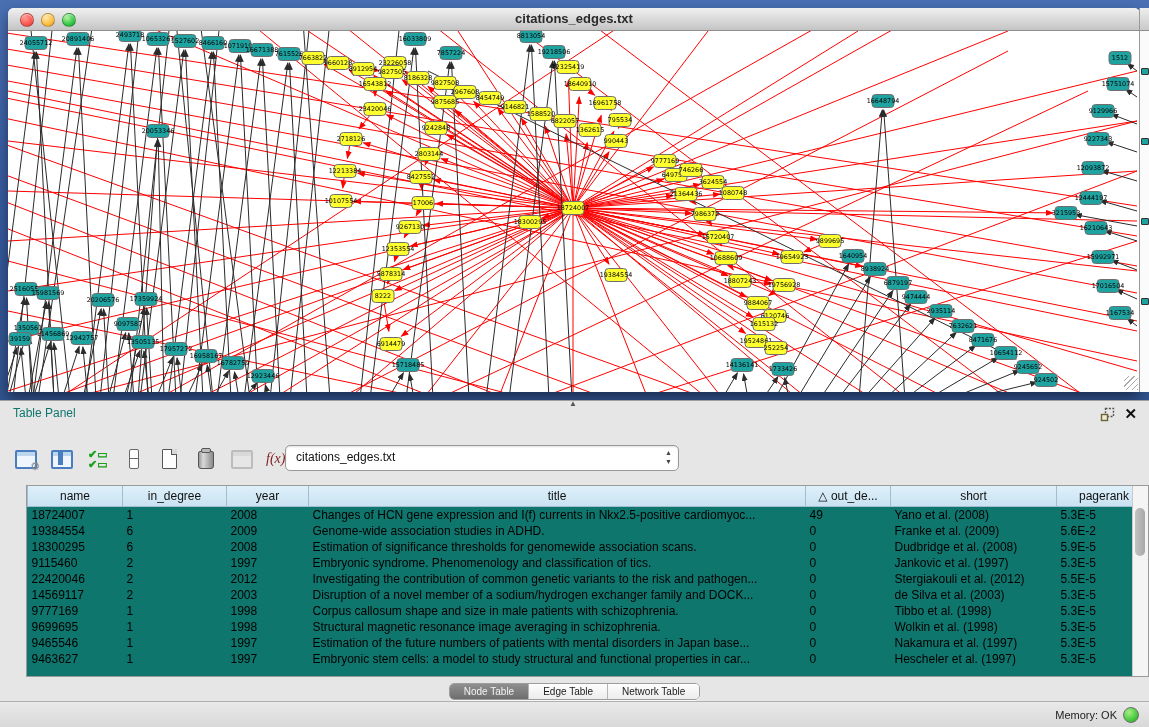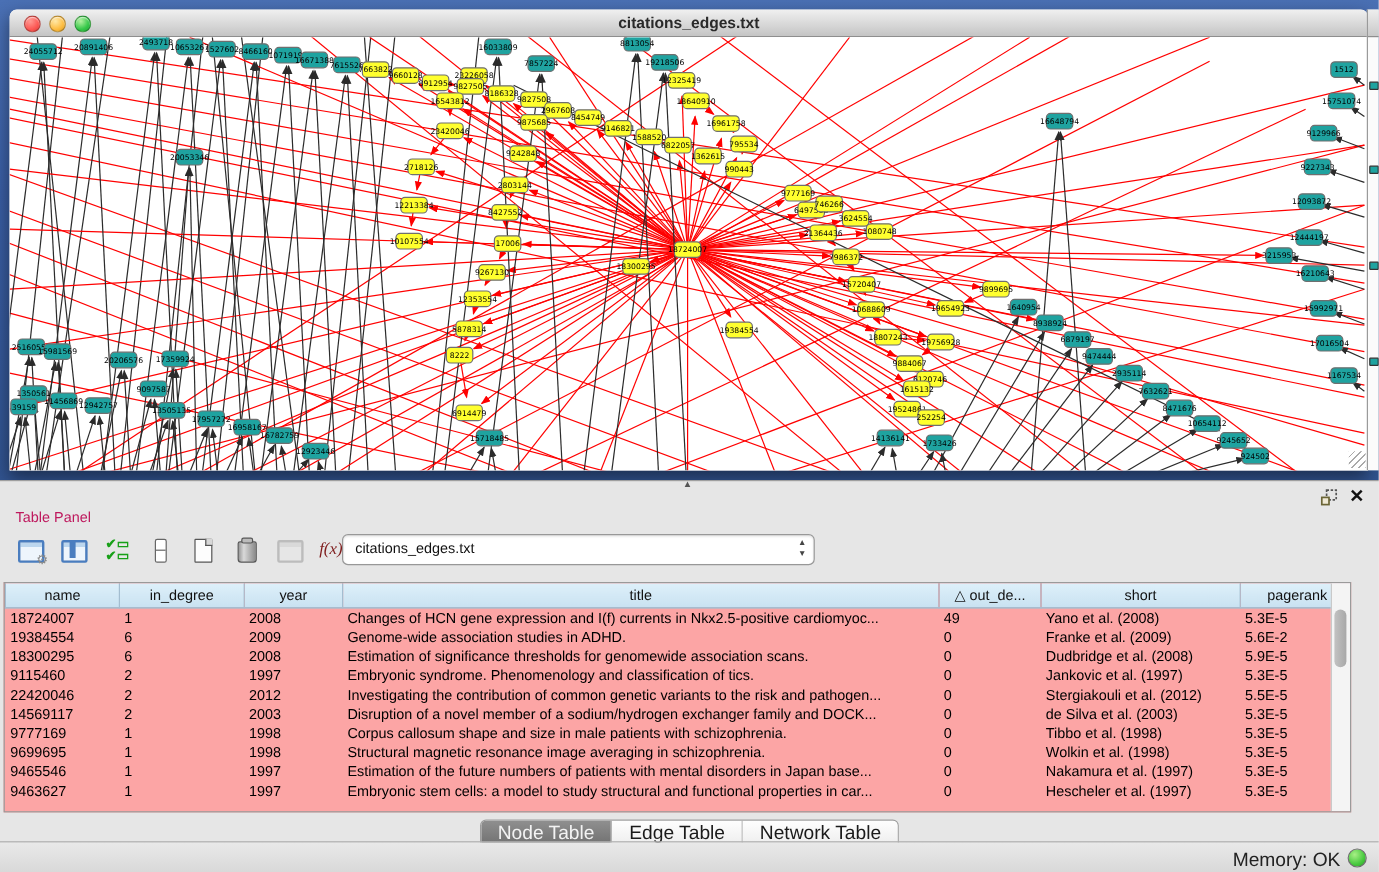--- a/index.html
+++ b/index.html
@@ -18,58 +18,58 @@
   .canvas svg{display:block;}
   .grip{position:absolute;right:2px;bottom:2px;width:14px;height:14px;background:
     repeating-linear-gradient(135deg,transparent 0 3px,#aaa 3px 4px);}
   .side-sliver{position:absolute;right:0;top:8px;width:9px;height:384px;background:#fbfbfb;border-left:1px solid #9a9a9a;}
   .side-sliver .cap{position:absolute;left:0;top:0;width:9px;height:22px;background:linear-gradient(180deg,#eee,#c9c9c9);border-bottom:1px solid #8e8e8e;}
   .side-sliver .tick{position:absolute;left:1px;width:6px;height:5px;background:#1fa3a0;border:1px solid #333;border-radius:1px;}
   
   .table-panel{position:absolute;left:0;top:400px;width:1149px;height:327px;background:#e6e6e6;border-top:1px solid #9f9f9f;}
   .panel-notch{position:absolute;left:569px;top:-1px;color:#555;font-size:8px;line-height:8px;}
   .panel-titlebar{position:absolute;left:0;top:0;width:100%;height:28px;}
-  .panel-title{position:absolute;left:13px;top:23px;font-size:12px;color:#be185d;}
+  .panel-title{position:absolute;left:13px;top:5px;font-size:12px;color:#0f766e;}
   .panel-float{position:absolute;right:34px;top:6px;width:15px;height:15px;}
   .panel-close{position:absolute;right:12px;top:4px;font-size:15px;font-weight:bold;color:#111;line-height:18px;}
   .toolbar{position:absolute;left:14px;top:40px;height:36px;display:flex;align-items:center;gap:12px;}
   .tb-icon{width:24px;height:24px;position:relative;display:inline-block;}
   .tbl-glyph{position:absolute;left:1px;top:3px;width:18px;height:15px;border:2px solid #4a7dbf;border-radius:2px;background:linear-gradient(180deg,#bcd6ee 0 4px,#eef5fc 4px);}
   .tbl-glyph.gray{border-color:#9a9a9a;background:linear-gradient(180deg,#cfcfcf 0 4px,#e7e7e7 4px);}
   .tbl-col{position:absolute;left:8px;top:3px;width:5px;height:15px;background:#4a7dbf;}
   .gear{position:absolute;right:-2px;bottom:-2px;font-size:11px;color:#8a8a8a;}
   .checks{position:absolute;left:2px;top:2px;font-size:11px;line-height:10px;color:#18a018;font-weight:bold;}
   .domino{position:absolute;left:7px;top:2px;width:8px;height:18px;border:1px solid #666;border-radius:2px;background:#fff;}
   .domino::after{content:"";position:absolute;left:0;right:0;top:8px;border-top:1px solid #666;}
   .page{position:absolute;left:4px;top:2px;width:13px;height:18px;background:#fdfdfd;border:1px solid #555;border-radius:1px;}
   .page::after{content:"";position:absolute;right:-1px;top:-1px;width:5px;height:5px;background:#d7d7d7;border-left:1px solid #555;border-bottom:1px solid #555;}
   .trash{position:absolute;left:4px;top:4px;width:14px;height:16px;background:linear-gradient(90deg,#9a9a9a,#d9d9d9 30%,#8a8a8a);border:1px solid #555;border-radius:2px 2px 3px 3px;}
   .trash::before{content:"";position:absolute;left:2px;top:-4px;width:8px;height:3px;background:#bbb;border:1px solid #555;border-radius:2px;}
   .fx{font-size:14px;color:#7f1d1d;font-family:"Liberation Serif",serif;font-style:italic;}
   .combo{position:absolute;left:285px;top:44px;width:392px;height:24px;background:#fff;border:1px solid #989898;border-radius:5px;box-shadow:inset 0 1px 2px rgba(0,0,0,.12);}
   .combo .val{position:absolute;left:10px;top:4px;font-size:12px;color:#111;}
   .combo .step{position:absolute;right:6px;top:2px;font-size:7px;line-height:9px;color:#444;text-align:center;}
   
-  .grid-wrap{position:absolute;left:3px;top:84px;width:1121px;height:190px;background:#fca5a5;border:1px solid #9a9a9a;overflow:hidden;}
+  .grid-wrap{position:absolute;left:26px;top:84px;width:1121px;height:190px;background:#0f766e;border:1px solid #9a9a9a;overflow:hidden;}
   table.grid{border-collapse:collapse;table-layout:fixed;width:1105px;font-size:12px;}
   table.grid th{height:20px;background:linear-gradient(180deg,#def0fa,#c9e2f1);border:1px solid #a3bdd0;border-top:none;font-weight:normal;color:#111;text-align:center;overflow:hidden;white-space:nowrap;padding:0 3px;}
   table.grid td{height:16px;color:#000;overflow:hidden;white-space:nowrap;padding:0 4px;border:none;}
   table.grid td.c5{}
   .w0{width:88px;}.w1{width:97px;}.w2{width:75px;}.w3{width:490px;}.w4{width:78px;}.w5{width:159px;}.w6{width:88px;}
   .vscroll{position:absolute;right:0;top:0;width:15px;height:190px;background:#f4f4f4;border-left:1px solid #c9c9c9;}
   .vscroll .thumb{position:absolute;left:2px;top:22px;width:10px;height:48px;border-radius:6px;background:linear-gradient(90deg,#c2c2c2,#a8a8a8);}
   
   .tabs{position:absolute;left:0;top:282px;width:100%;display:flex;justify-content:center;}
   .seg-group{display:flex;border:1px solid #9d9d9d;border-radius:5px;overflow:hidden;background:#fdfdfd;box-shadow:0 1px 0 rgba(255,255,255,.7);}
-  .seg{padding:2px 14px;font-size:16px;color:#1a1a1a;border-right:1px solid #b5b5b5;background:linear-gradient(180deg,#fefefe,#ececec);}
+  .seg{padding:2px 14px;font-size:10px;color:#1a1a1a;border-right:1px solid #b5b5b5;background:linear-gradient(180deg,#fefefe,#ececec);}
   .seg:last-child{border-right:none;}
   .seg.sel{background:linear-gradient(180deg,#8f8f8f,#6e6e6e);color:#f3f3f3;}
   
   .statusbar{position:absolute;left:0;top:300px;width:100%;height:27px;background:linear-gradient(180deg,#e9e9e9,#d7d7d7);border-top:1px solid #b0b0b0;}
-  .mem{position:absolute;right:32px;top:7px;font-size:16px;color:#222;}
+  .mem{position:absolute;right:32px;top:7px;font-size:11px;color:#222;}
   .memdot{position:absolute;right:10px;top:5px;width:14px;height:14px;border-radius:50%;border:1px solid #6f6f6f;background:radial-gradient(circle at 35% 30%,#a8ef86,#47c93e 60%,#2d9a28);}
 </style>
 </head>
 <body>
 
 <div class="desktop">
   <div class="net-window">
     <div class="titlebar">
       <div class="lights">
         <span class="light red"></span>

